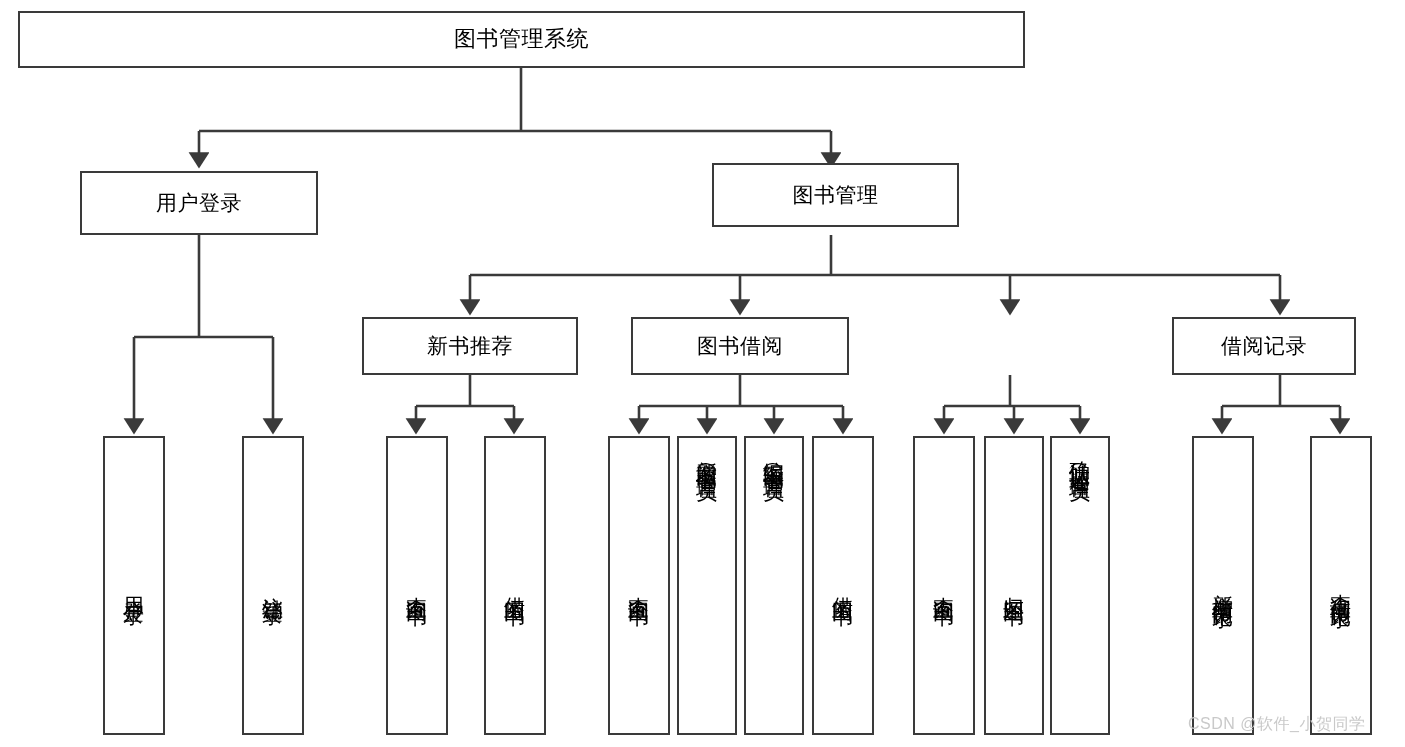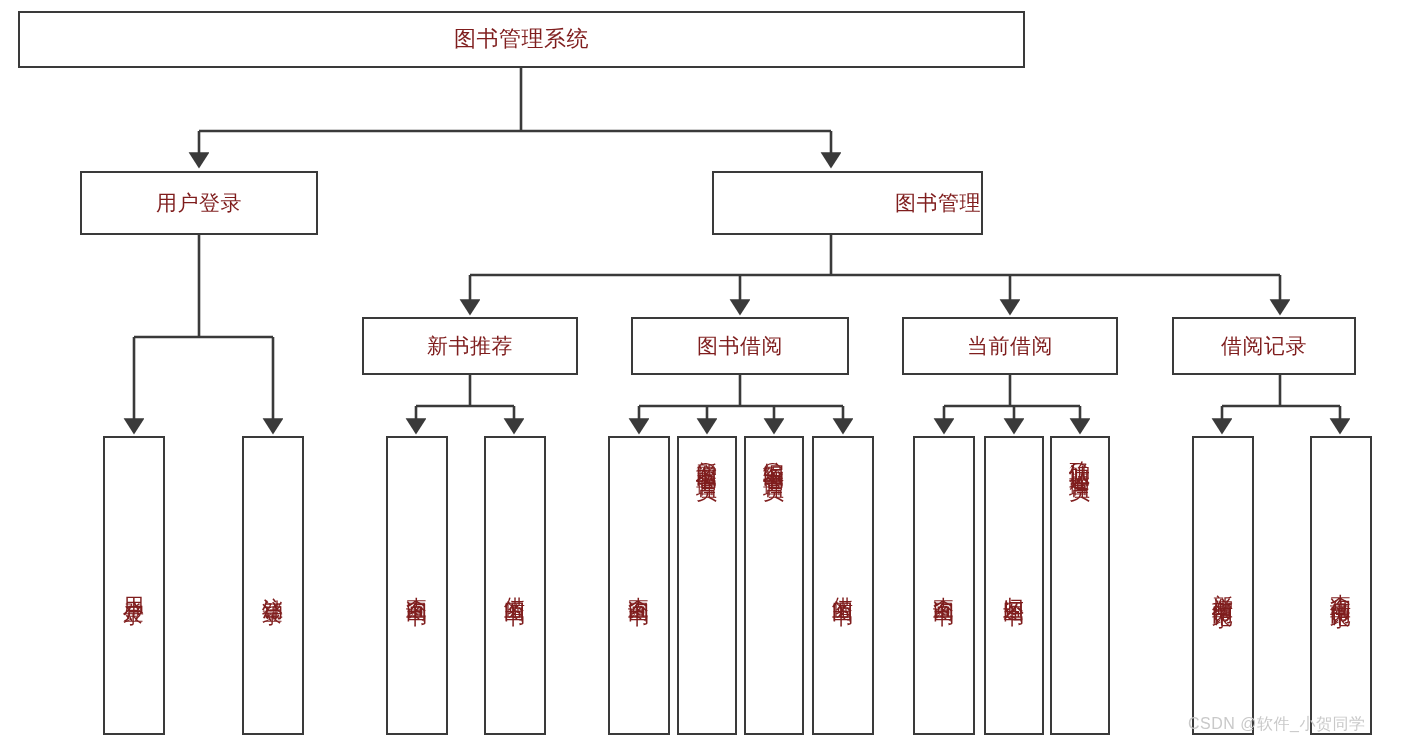--- a/index.html
+++ b/index.html
@@ -34,21 +34,21 @@
     display: flex;
     align-items: center;
     justify-content: center;
     color: #2b2b2b;
   }
   .node .label {
     display: block;
     text-align: center;
     line-height: 1.02;
     letter-spacing: 0.5px;
-    color: #7f1d1d;
+    color: #000000;
   }
   
   .node.horiz .label {
     font-size: 21px;
     writing-mode: horizontal-tb;
   }
   .node.root .label {
     font-size: 22px;
   }
   
@@ -134,35 +134,32 @@
   </svg>
 
   <div class="node horiz root" style="left:18px; top:11px; width:1007px; height:57px;">
     <span class="label">图书管理系统</span>
   </div>
 
   <div class="node horiz" style="left:80px; top:171px; width:238px; height:64px;">
     <span class="label">用户登录</span>
   </div>
 
-  <div class="node horiz" style="left:712px; top:171px; width:271px; height:64px;justify-content:flex-end;">
+  <div class="node horiz" style="left:712px; top:163px; width:247px; height:64px;">
     <span class="label">图书管理</span>
   </div>
 
   <div class="node horiz" style="left:362px; top:317px; width:216px; height:58px;align-items:center;">
     <span class="label">新书推荐</span>
   </div>
 
   <div class="node horiz" style="left:631px; top:317px; width:218px; height:58px;">
     <span class="label">图书借阅</span>
   </div>
 
-  <div class="node horiz" style="left:902px; top:317px; width:216px; height:58px;">
-    <span class="label">当前借阅</span>
-  </div>
 
   <div class="node horiz" style="left:1172px; top:317px; width:184px; height:58px;">
     <span class="label">借阅记录</span>
   </div>
 
   <div class="node vert center" style="left:103px; top:436px; width:62px; height:299px;">
     <span class="label">用户登录</span>
   </div>
 
   <div class="node vert center" style="left:242px; top:436px; width:62px; height:299px;">

